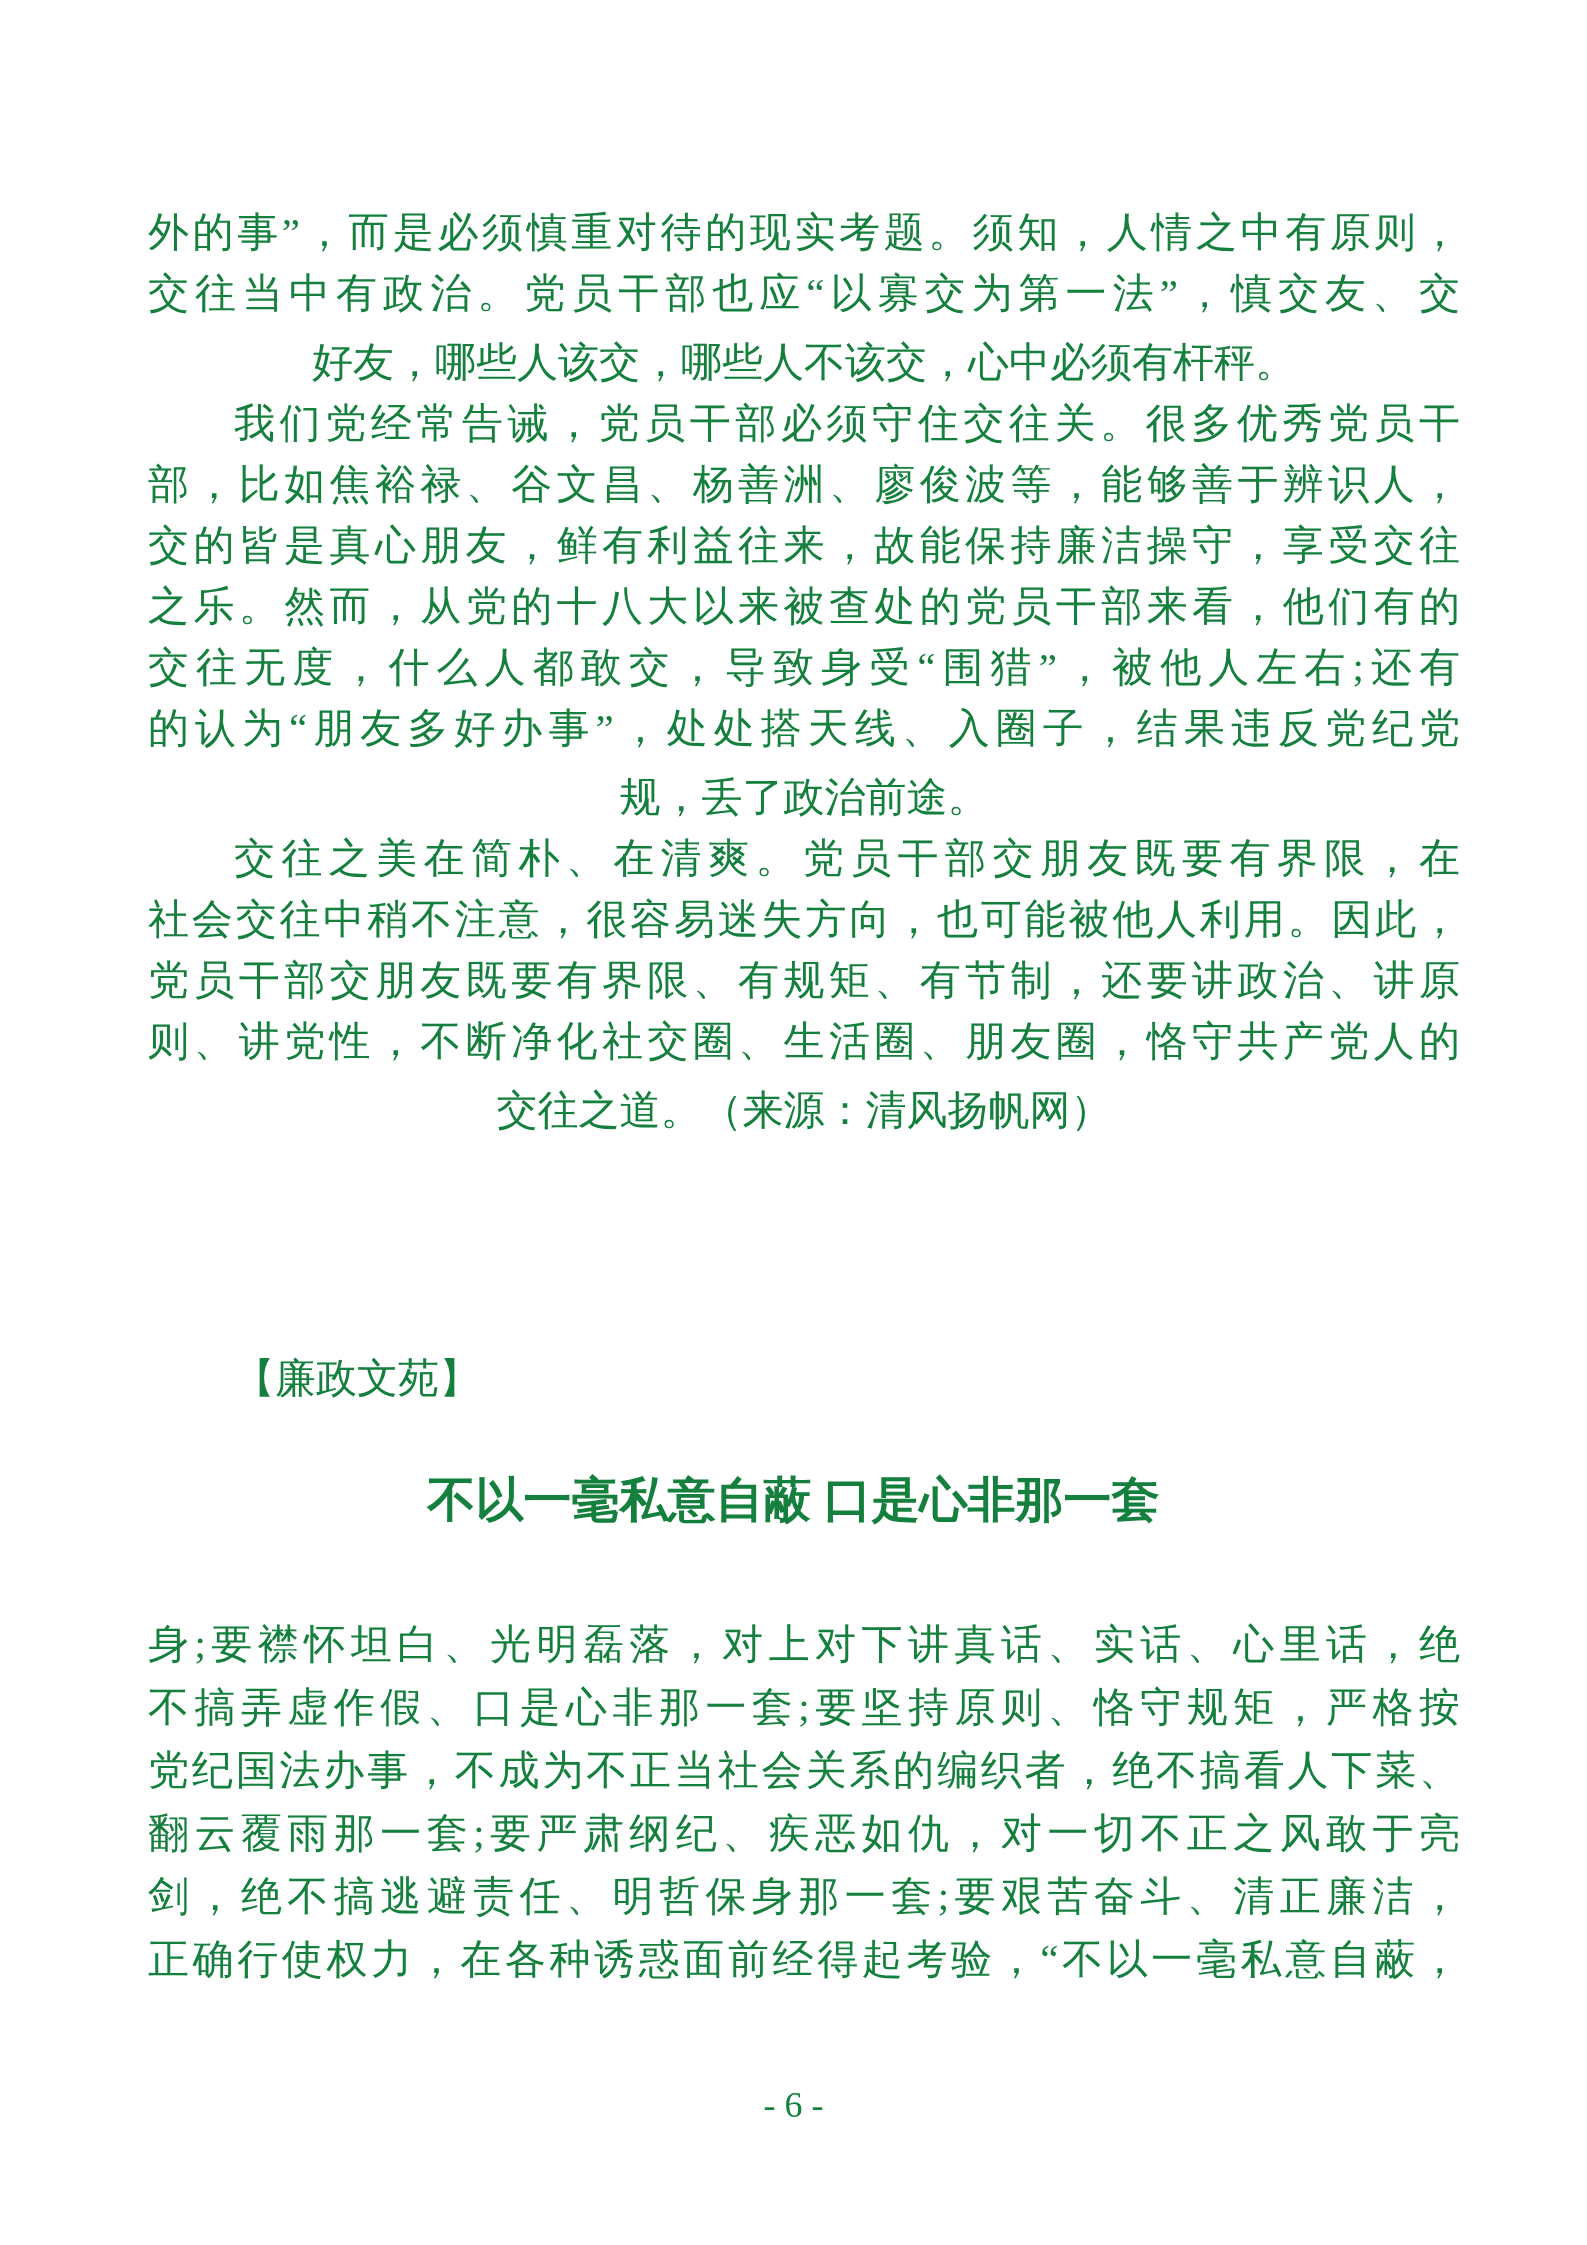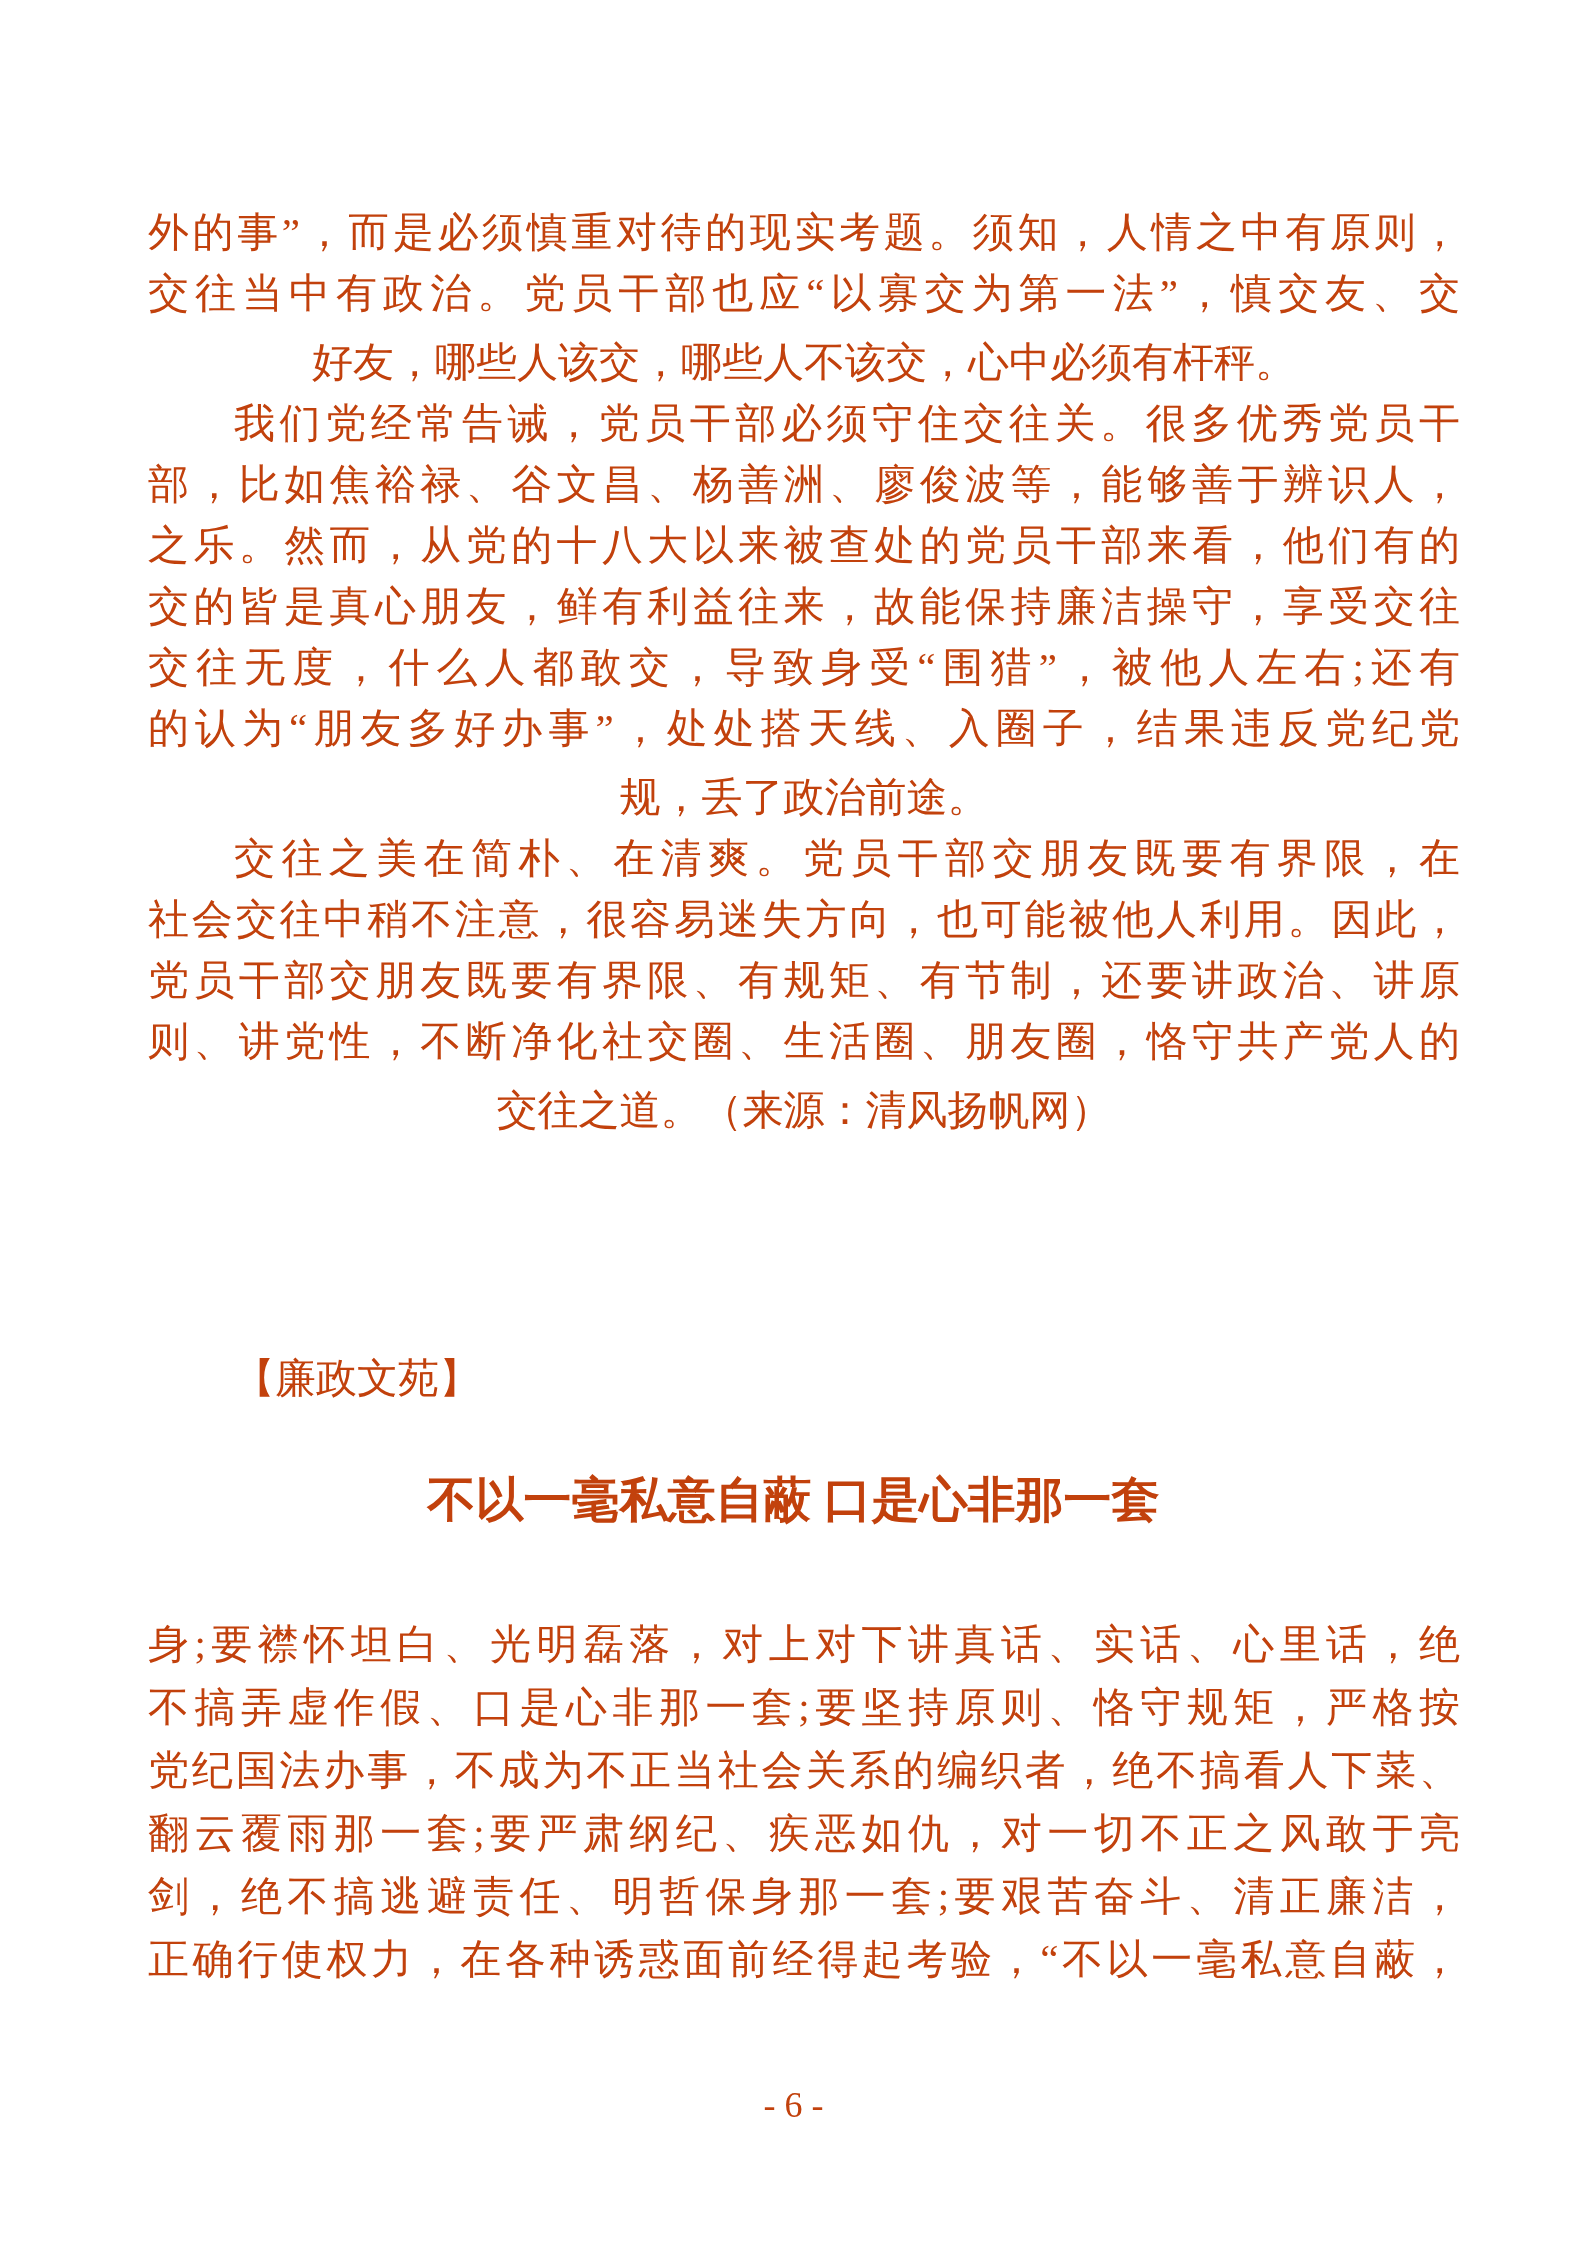--- a/index.html
+++ b/index.html
@@ -1,21 +1,21 @@
 <!DOCTYPE html>
 <html><head>
 <meta charset="utf-8">
 <style>
   html, body { margin: 0; padding: 0; background: #ffffff; }
   .page {
     position: relative;
     width: 1587px;
     height: 2245px;
     background: #ffffff;
-    color: #c2410c;
+    color: #15803d;
     font-family: "Liberation Serif", "DejaVu Serif", serif;
     overflow: hidden;
   }
   .text-block {
     position: absolute;
     left: 148px;
     width: 1312px;
   }
   #block1 { top: 202px; }
   #block2 { top: 1613px; }
@@ -69,22 +69,22 @@
 
   <div class="text-block" id="block1">
     <div class="paragraph">
       <div class="line">外的事”，而是必须慎重对待的现实考题。须知，人情之中有原则，</div>
       <div class="line">交往当中有政治。党员干部也应“以寡交为第一法”，慎交友、交</div>
       <div class="line lastline">好友，哪些人该交，哪些人不该交，心中必须有杆秤。</div>
     </div>
     <div class="paragraph">
       <div class="line indent">我们党经常告诫，党员干部必须守住交往关。很多优秀党员干</div>
       <div class="line">部，比如焦裕禄、谷文昌、杨善洲、廖俊波等，能够善于辨识人，</div>
+      <div class="line">交的皆是真心朋友，鲜有利益往来，故能保持廉洁操守，享受交往</div>
       <div class="line">之乐。然而，从党的十八大以来被查处的党员干部来看，他们有的</div>
-      <div class="line">交的皆是真心朋友，鲜有利益往来，故能保持廉洁操守，享受交往</div>
       <div class="line">交往无度，什么人都敢交，导致身受“围猎”，被他人左右;还有</div>
       <div class="line">的认为“朋友多好办事”，处处搭天线、入圈子，结果违反党纪党</div>
       <div class="line lastline">规，丢了政治前途。</div>
     </div>
     <div class="paragraph">
       <div class="line indent">交往之美在简朴、在清爽。党员干部交朋友既要有界限，在</div>
       <div class="line">社会交往中稍不注意，很容易迷失方向，也可能被他人利用。因此，</div>
       <div class="line">党员干部交朋友既要有界限、有规矩、有节制，还要讲政治、讲原</div>
       <div class="line">则、讲党性，不断净化社交圈、生活圈、朋友圈，恪守共产党人的</div>
       <div class="line lastline">交往之道。（来源：清风扬帆网）</div>

